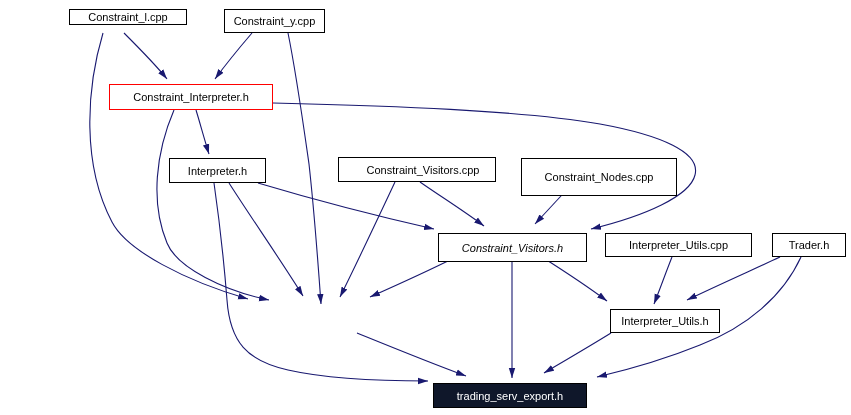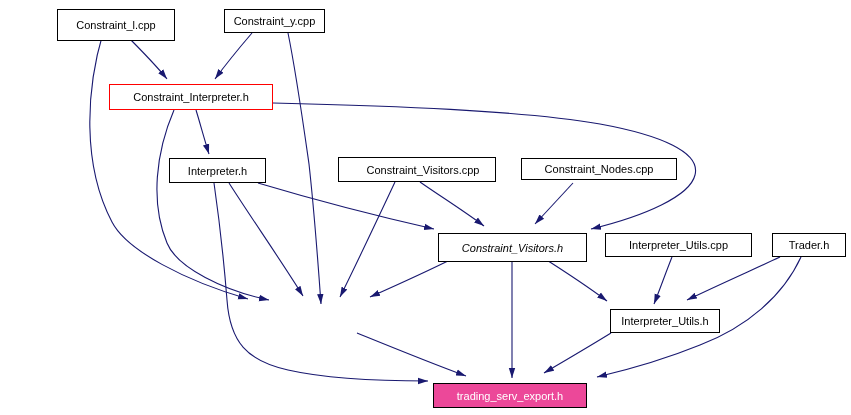--- a/index.html
+++ b/index.html
@@ -17,21 +17,21 @@
     box-sizing:border-box;
     display:flex;align-items:center;justify-content:center;
     background:#ffffff;
     border:1px solid #000000;
     color:#000000;
     font-size:11px;
     white-space:nowrap;
     z-index:2;
   }
   .node.highlight{border:1px solid #ff0000;}
-  .node.current{background:#ec4899;color:#ffffff;border:1px solid #000000;}
+  .node.current{background:#0f172a;color:#ffffff;border:1px solid #000000;}
 </style>
 </head>
 <body>
 
 <div id="canvas">
 
   <svg id="edges" width="851" height="415" viewBox="0 0 851 415" xmlns="http://www.w3.org/2000/svg">
     <defs>
       <marker id="arrow" markerWidth="11" markerHeight="8" refX="10" refY="4" orient="auto" markerUnits="userSpaceOnUse">
         <path d="M0,0.8 L10,4 L0,7.2 z" fill="#191970"></path>
@@ -53,31 +53,31 @@
     <path class="edge" marker-end="url(#arrow)" d="M456,257 C430,270 397,285 370,297"></path>
     <path class="edge" marker-end="url(#arrow)" d="M512,257 C512,294 512,338 512,378"></path>
     <path class="edge" marker-end="url(#arrow)" d="M542,257 C564,271 587,286 607,301"></path>
     <path class="edge" marker-end="url(#arrow)" d="M672,257 C666,272 660,289 654,304"></path>
     <path class="edge" marker-end="url(#arrow)" d="M780,257 C752,270 716,286 687,300"></path>
     <path class="edge" marker-end="url(#arrow)" d="M801,257 C783,296 747,327 700,345 C668,358 631,369 597,377"></path>
     <path class="edge" marker-end="url(#arrow)" d="M611,333 C590,346 566,360 544,373"></path>
     <path class="edge" marker-end="url(#arrow)" d="M357,333 C389,346 428,362 466,376"></path>
   </svg>
 
-  <div class="node" style="left:57px;top:9px;width:118px;height:32px;">Constraint_l.cpp</div>
+  <div class="node" style="left:69px;top:9px;width:118px;height:16px;">Constraint_l.cpp</div>
 
   <div class="node" style="left:224px;top:9px;width:101px;height:24px;">Constraint_y.cpp</div>
 
   <div class="node highlight" style="left:109px;top:84px;width:164px;height:26px;">Constraint_Interpreter.h</div>
 
   <div class="node" style="left:169px;top:158px;width:97px;height:25px;">Interpreter.h</div>
 
   <div class="node" style="left:338px;top:157px;width:158px;height:25px;padding-left:12px;">Constraint_Visitors.cpp</div>
 
-  <div class="node" style="left:521px;top:158px;width:156px;height:22px;">Constraint_Nodes.cpp</div>
+  <div class="node" style="left:521px;top:158px;width:156px;height:38px;">Constraint_Nodes.cpp</div>
 
   <div class="node" style="left:438px;top:233px;width:149px;height:29px;font-style:italic;">Constraint_Visitors.h</div>
 
   <div class="node" style="left:605px;top:233px;width:147px;height:24px;">Interpreter_Utils.cpp</div>
 
   <div class="node" style="left:772px;top:233px;width:74px;height:24px;">Trader.h</div>
 
 
   <div class="node" style="left:610px;top:309px;width:110px;height:24px;">Interpreter_Utils.h</div>
 

